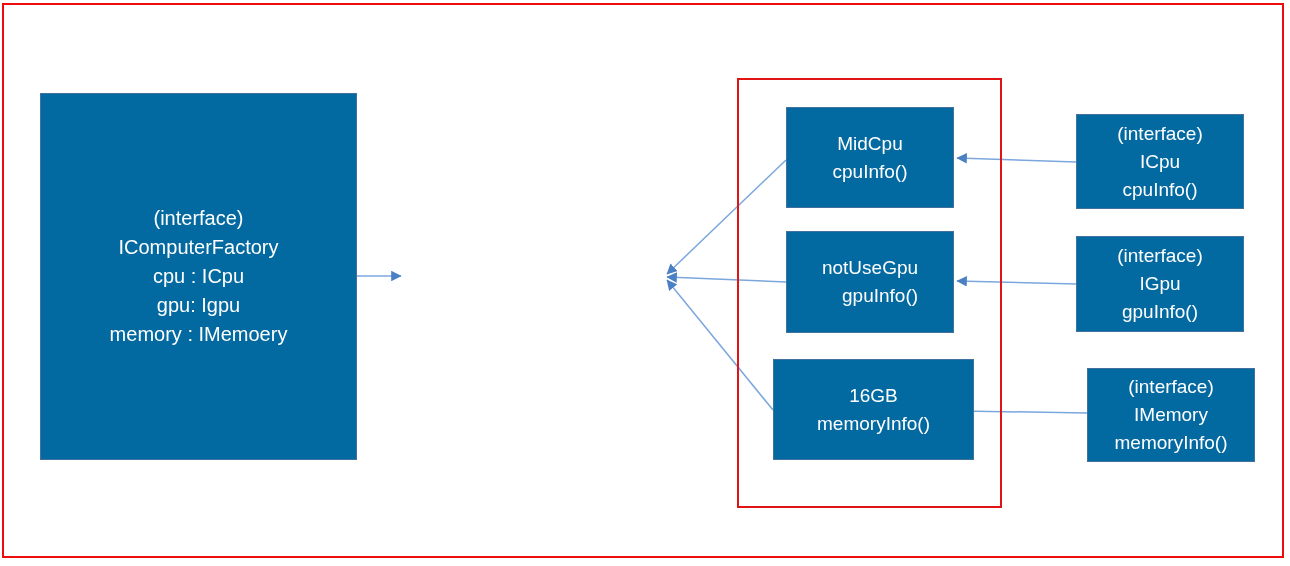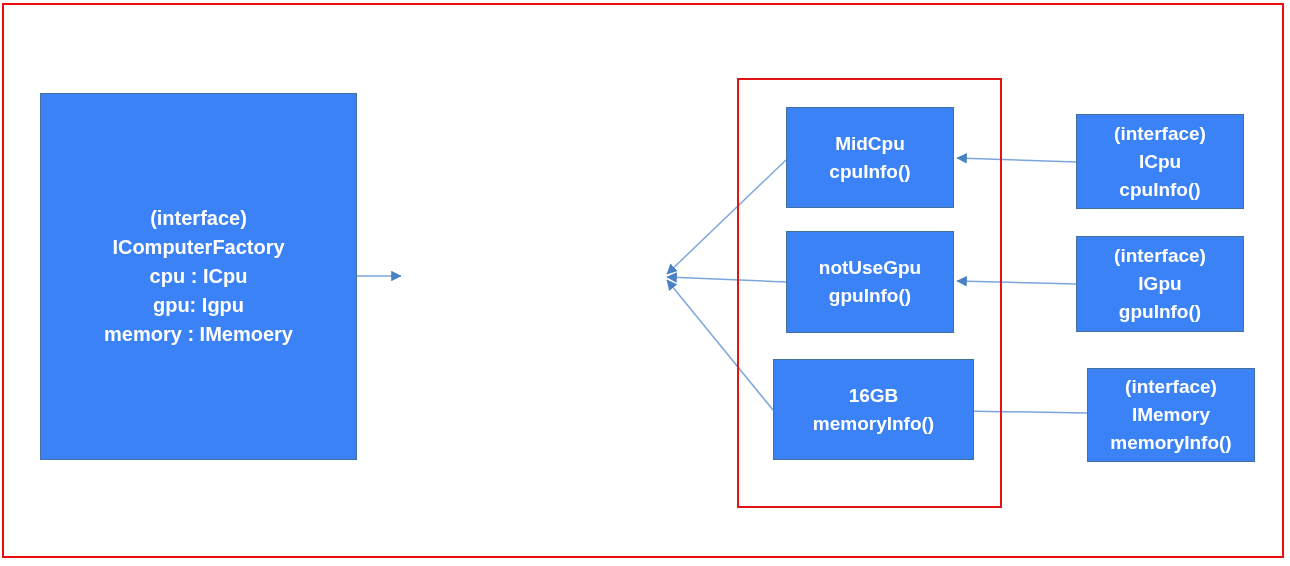--- a/index.html
+++ b/index.html
@@ -31,38 +31,37 @@
     box-sizing: border-box;
     background: transparent;
   }
   .connectors {
     position: absolute;
     left: 0; top: 0;
     width: 1290px; height: 566px;
   }
   .box {
     position: absolute;
-    background: #3b82f6;
+    background: #0369a1;
     border: 1.5px solid #41719c;
     box-sizing: border-box;
     color: #ffffff;
     display: flex;
     align-items: center;
     justify-content: center;
     text-align: center;
     white-space: pre-line;
     line-height: 28px;
     font-size: 19px;
-    font-weight: bold;
   }
   .box.large { font-size: 20px; line-height: 29px; }
   .box.factory   { left: 40px;   top: 93px;  width: 317px; height: 367px; }
   .box.computera { left: 405px;  top: 142px; width: 257px; height: 270px; }
   .box.midcpu    { left: 786px;  top: 107px; width: 168px; height: 101px; }
-  .box.notusegpu { left: 786px;  top: 231px; width: 168px; height: 102px; }
+  .box.notusegpu { left: 786px;  top: 231px; width: 168px; height: 102px; text-align: right; }
   .box.mem16gb   { left: 773px;  top: 359px; width: 201px; height: 101px; }
   .box.icpu      { left: 1076px; top: 114px; width: 168px; height: 95px;  }
   .box.igpu      { left: 1076px; top: 236px; width: 168px; height: 96px;  }
   .box.imemory   { left: 1087px; top: 368px; width: 168px; height: 94px;  }
 </style>
 </head>
 <body>
 
 <div class="stage">
 

